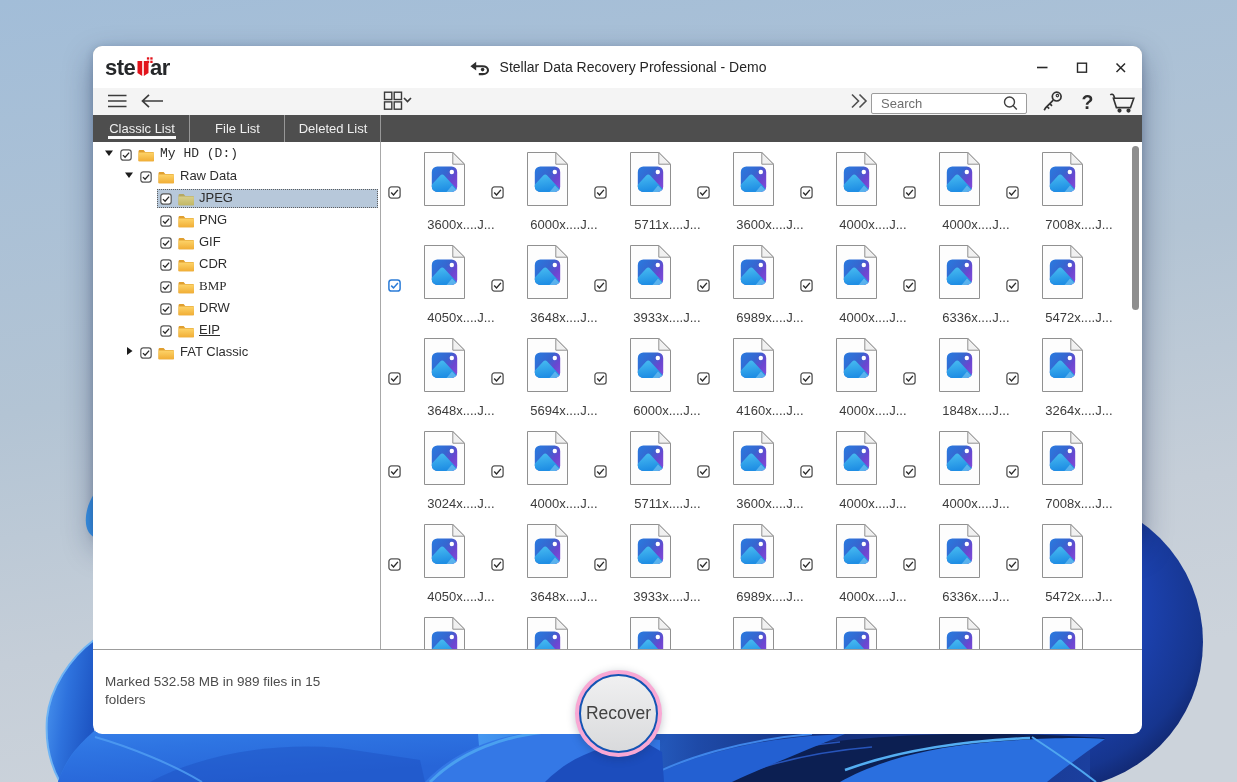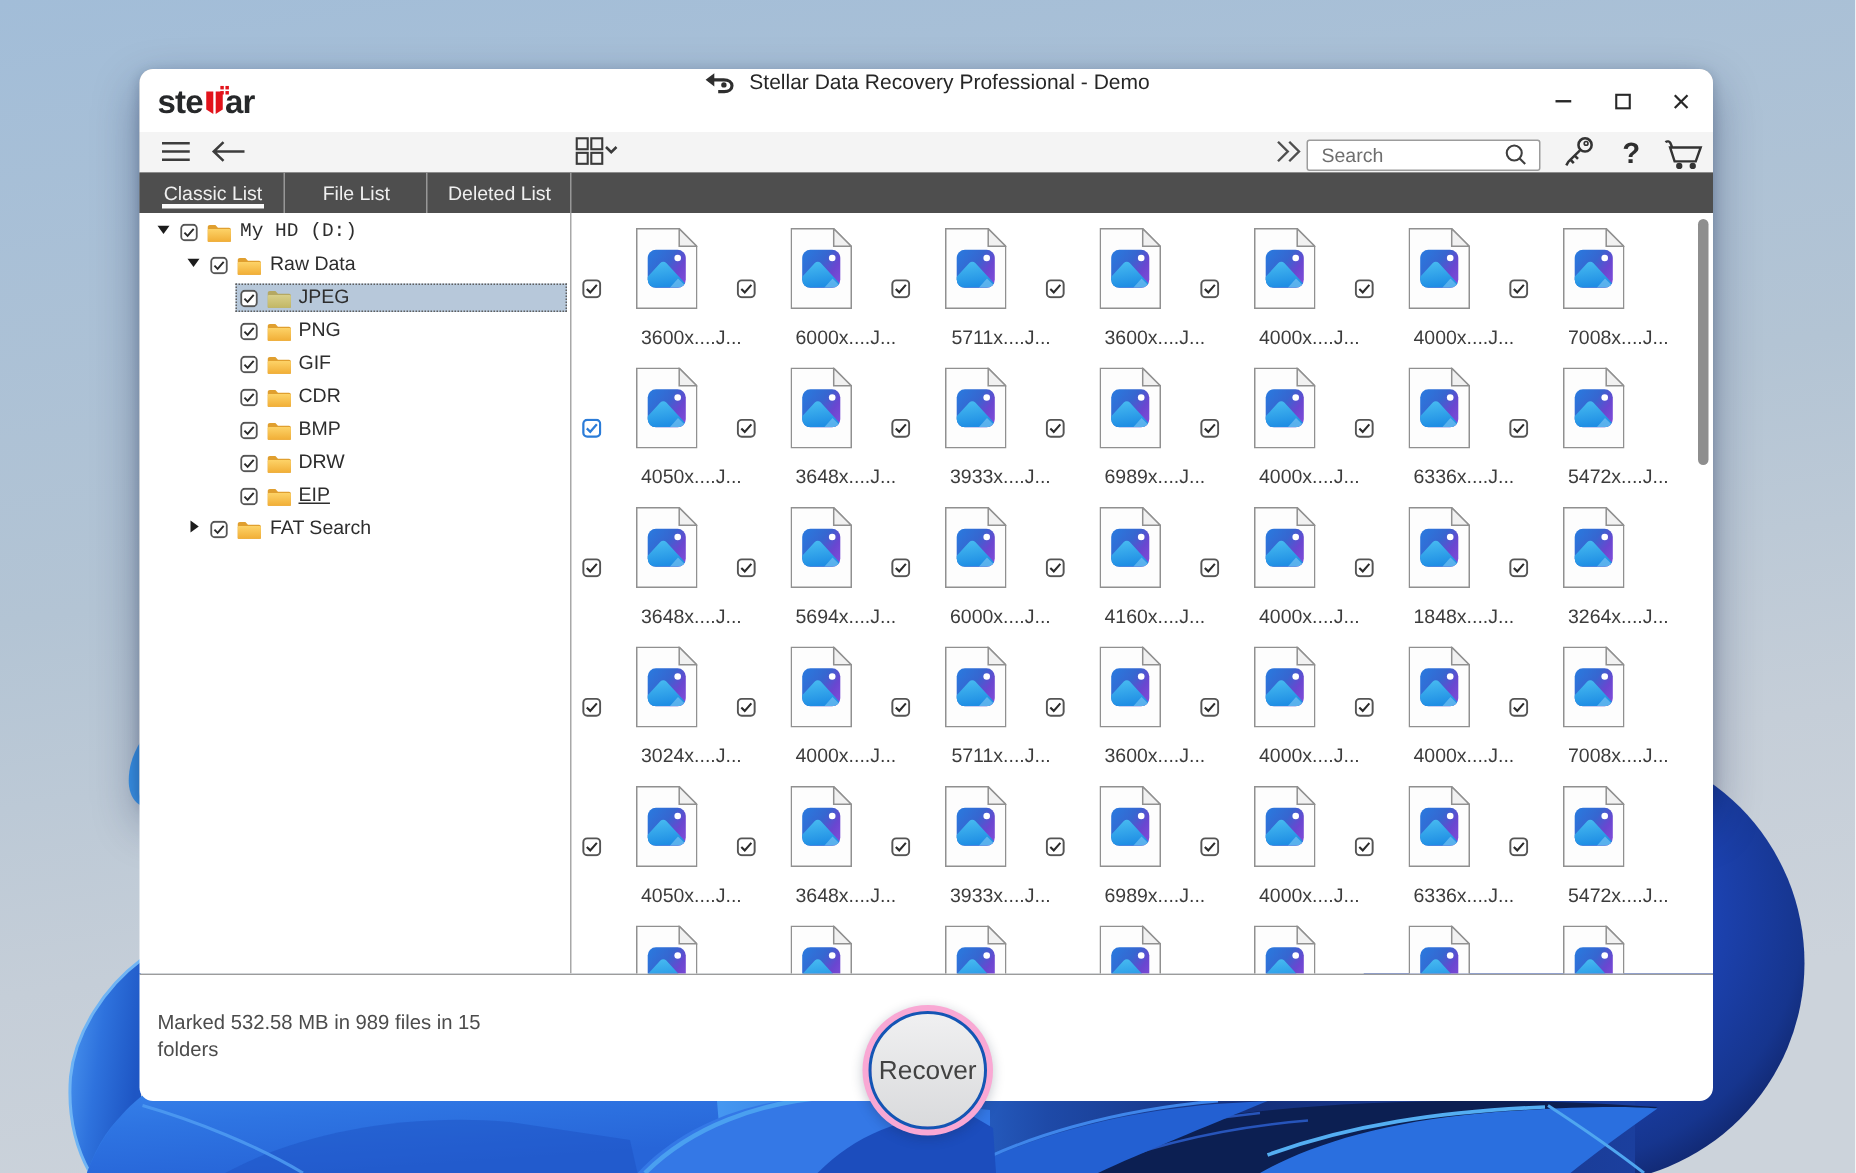--- a/index.html
+++ b/index.html
@@ -1,20 +1,20 @@
 <!DOCTYPE html>
 <html><head><meta charset="utf-8">
 <style>
 *{margin:0;padding:0;box-sizing:border-box}
 html,body{width:1237px;height:782px;overflow:hidden;font-family:"Liberation Sans",sans-serif}
 #wall{position:absolute;left:0;top:0;z-index:0}
 #win{position:absolute;left:93px;top:46px;width:1049px;height:491px;background:#a3a3a3;border-radius:9px;z-index:1;box-shadow:0 12px 30px rgba(15,30,70,.38),0 2px 8px rgba(15,30,70,.22)}
 #titlebar{position:absolute;left:0;top:0;width:100%;height:42px;background:#fff;border-radius:9px 9px 0 0}
 #logo{position:absolute;left:12px;top:9px;height:25px}
-#title{position:absolute;left:0;top:0;width:100%;height:42px;display:flex;justify-content:center;gap:10px;font-size:14px;color:#262626}
+#title{position:absolute;left:0;top:0;width:100%;height:42px;display:flex;align-items:center;justify-content:center;gap:10px;font-size:14px;color:#262626}
 #winctl{position:absolute;right:0;top:0;height:42px}
 #toolbar{position:absolute;left:0;top:42px;width:100%;height:27px;background:#f4f4f4}
 #tabbar{position:absolute;left:0;top:69px;width:100%;height:27px;background:#4e4e4e}
 .tab{position:absolute;top:0;height:27px;border-right:1px solid #979797;color:#efefef;font-size:13px;display:flex;align-items:center;justify-content:center}
 #tabul{position:absolute;left:15px;top:21px;width:68px;height:2.5px;background:#fafafa}
 #content{position:absolute;left:0;top:96px;width:100%;height:507px;background:#fff;overflow:hidden}
 #treesep{position:absolute;left:287px;top:0;width:1px;height:507px;background:#a8a8a8}
 #content .tri,.tcb,.tfold,.fic,.gcb{position:absolute}
 .tlbl{position:absolute;font-size:13px;color:#2d2d2d;white-space:nowrap}
 .tsel{position:absolute;width:221px;height:19px;background:#b7c8da;border:1px dotted #5f5f5f}
@@ -268,21 +268,21 @@
 <svg class="tfold" style="left:85px;top:116.5px" width="16" height="13" viewBox="0 0 16 13">
         <use href="#fold"></use>
       </svg>
 <div class="tlbl" style="left:106px;top:114px;">CDR</div>
 <svg class="tcb" style="left:67px;top:139px" width="12" height="12" viewBox="0 0 13 13">
         <use href="#chk"></use>
       </svg>
 <svg class="tfold" style="left:85px;top:138.5px" width="16" height="13" viewBox="0 0 16 13">
         <use href="#fold"></use>
       </svg>
-<div class="tlbl" style="left:106px;top:136px;">BMP</div>
+<div class="tlbl" style="left:106px;top:136px;font-family:Liberation Serif, serif;">BMP</div>
 <svg class="tcb" style="left:67px;top:161px" width="12" height="12" viewBox="0 0 13 13">
         <use href="#chk"></use>
       </svg>
 <svg class="tfold" style="left:85px;top:160.5px" width="16" height="13" viewBox="0 0 16 13">
         <use href="#fold"></use>
       </svg>
 <div class="tlbl" style="left:106px;top:158px;">DRW</div>
 <svg class="tcb" style="left:67px;top:183px" width="12" height="12" viewBox="0 0 13 13">
         <use href="#chk"></use>
       </svg>
@@ -292,21 +292,21 @@
 <div class="tlbl" style="left:106px;top:180px;text-decoration:underline;">EIP</div>
 <svg class="tri" style="left:31px;top:204px" width="10" height="10" viewBox="0 0 10 10">
         <path d="M3 1 L8.5 5 L3 9 Z" fill="#1c1c1c"></path>
       </svg>
 <svg class="tcb" style="left:47px;top:205px" width="12" height="12" viewBox="0 0 13 13">
         <use href="#chk"></use>
       </svg>
 <svg class="tfold" style="left:65px;top:204.5px" width="16" height="13" viewBox="0 0 16 13">
         <use href="#fold"></use>
       </svg>
-<div class="tlbl" style="left:87px;top:202px;">FAT Search</div>
+<div class="tlbl" style="left:87px;top:202px;">FAT Classic</div>
 <svg class="gcb" style="left:295.0px;top:44px" width="13" height="13" viewBox="0 0 13 13">
         <use href="#chk"></use>
       </svg>
       <svg class="fic" style="left:330.5px;top:10px" width="41" height="54" viewBox="0 0 41 54">
         <use href="#fic"></use>
       </svg>
       <div class="glbl" style="left:300.5px;top:75px">3600x....J...</div>
 <svg class="gcb" style="left:398.0px;top:44px" width="13" height="13" viewBox="0 0 13 13">
         <use href="#chk"></use>
       </svg>

